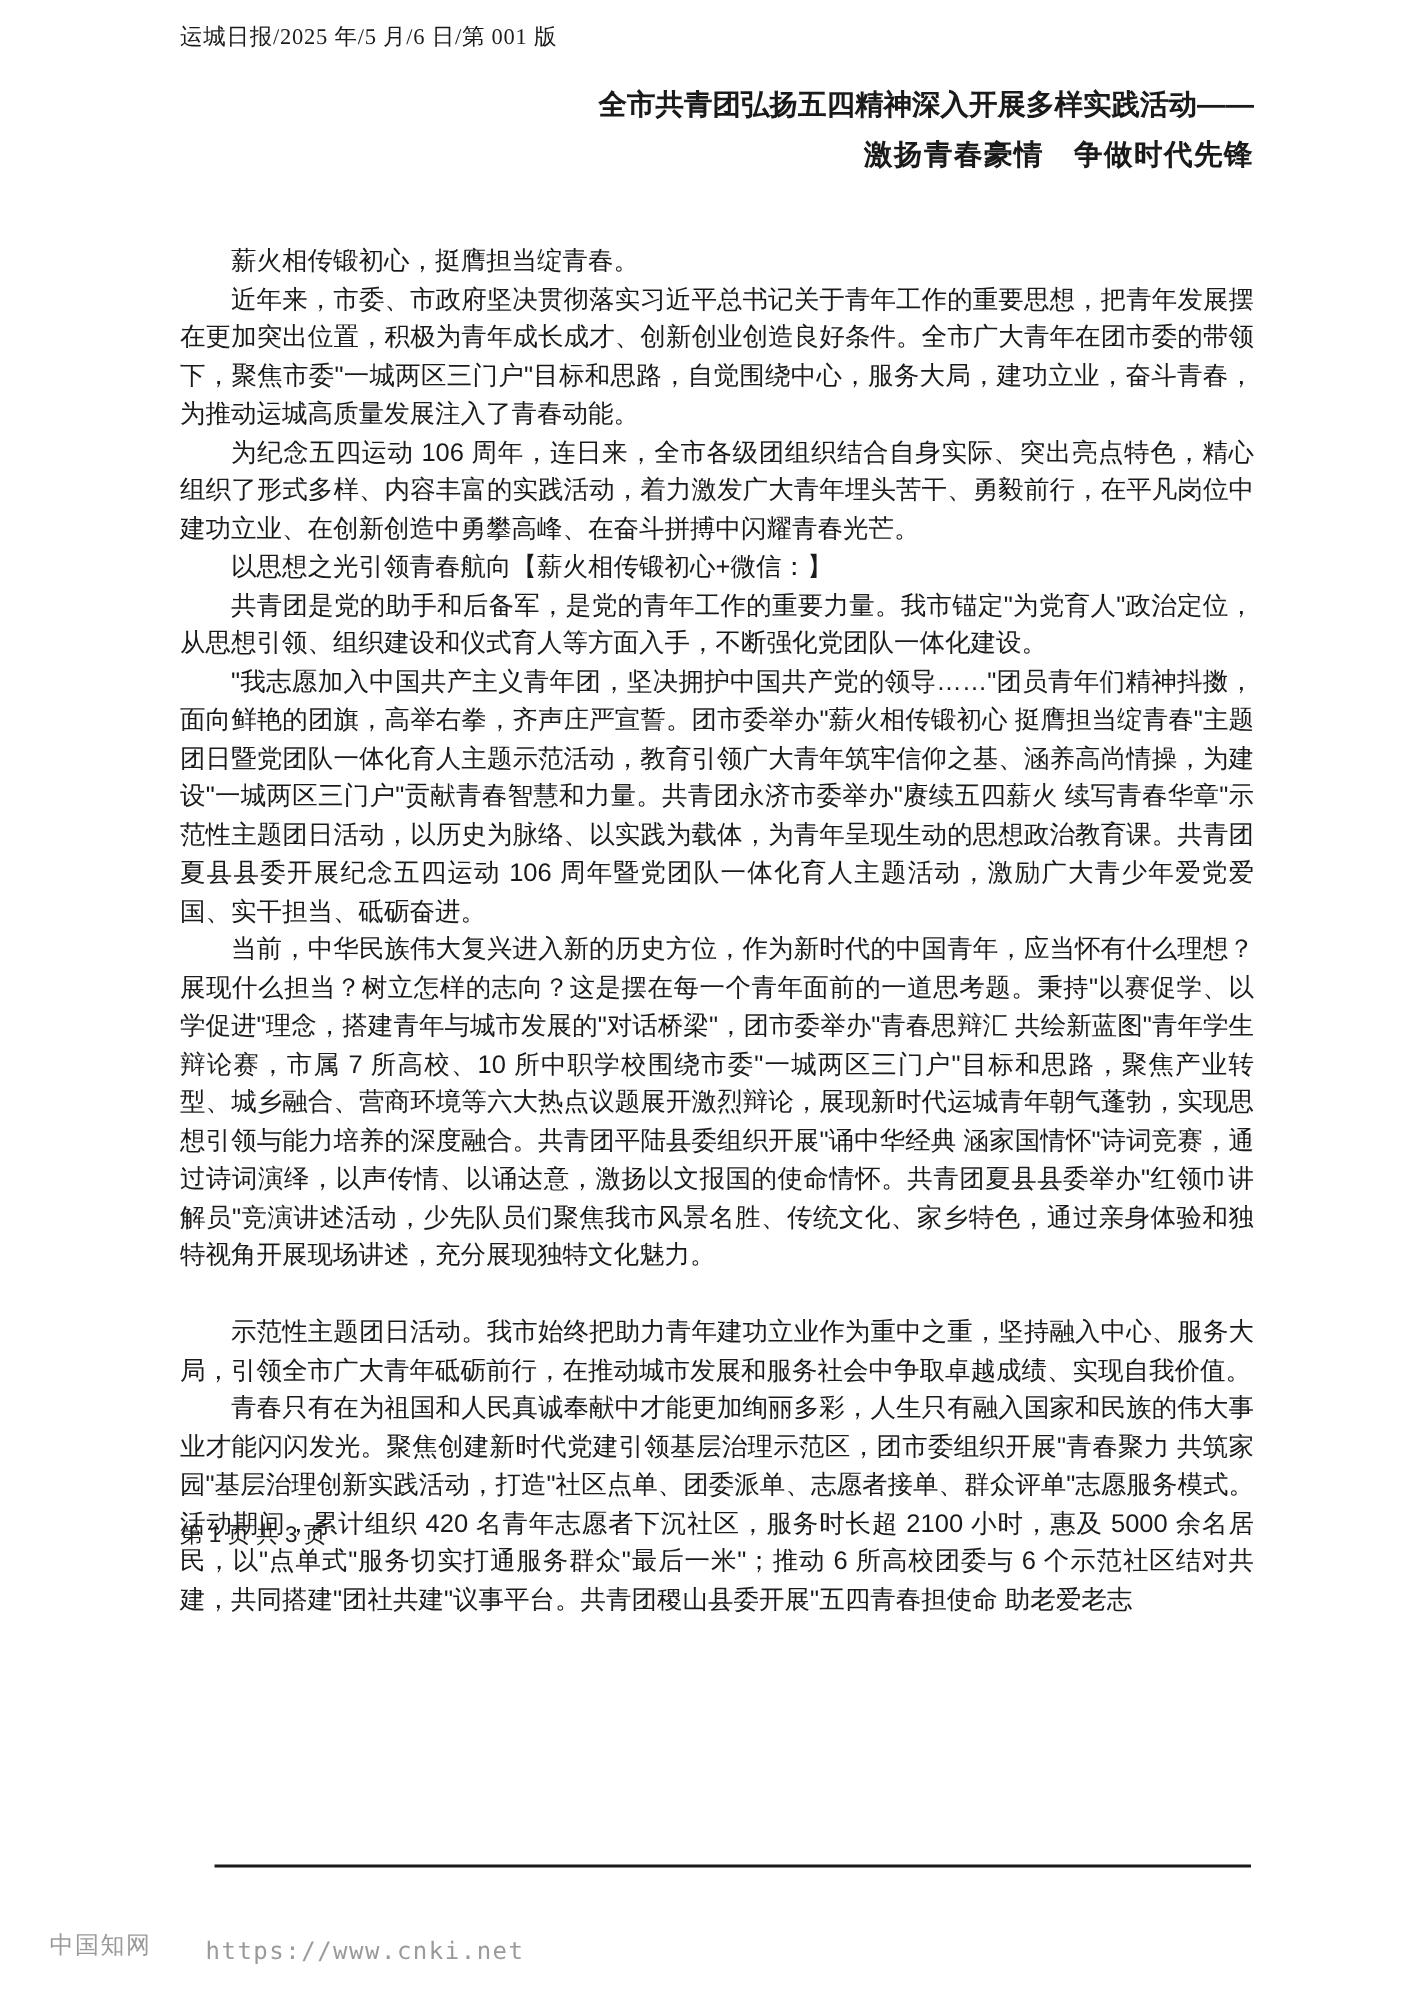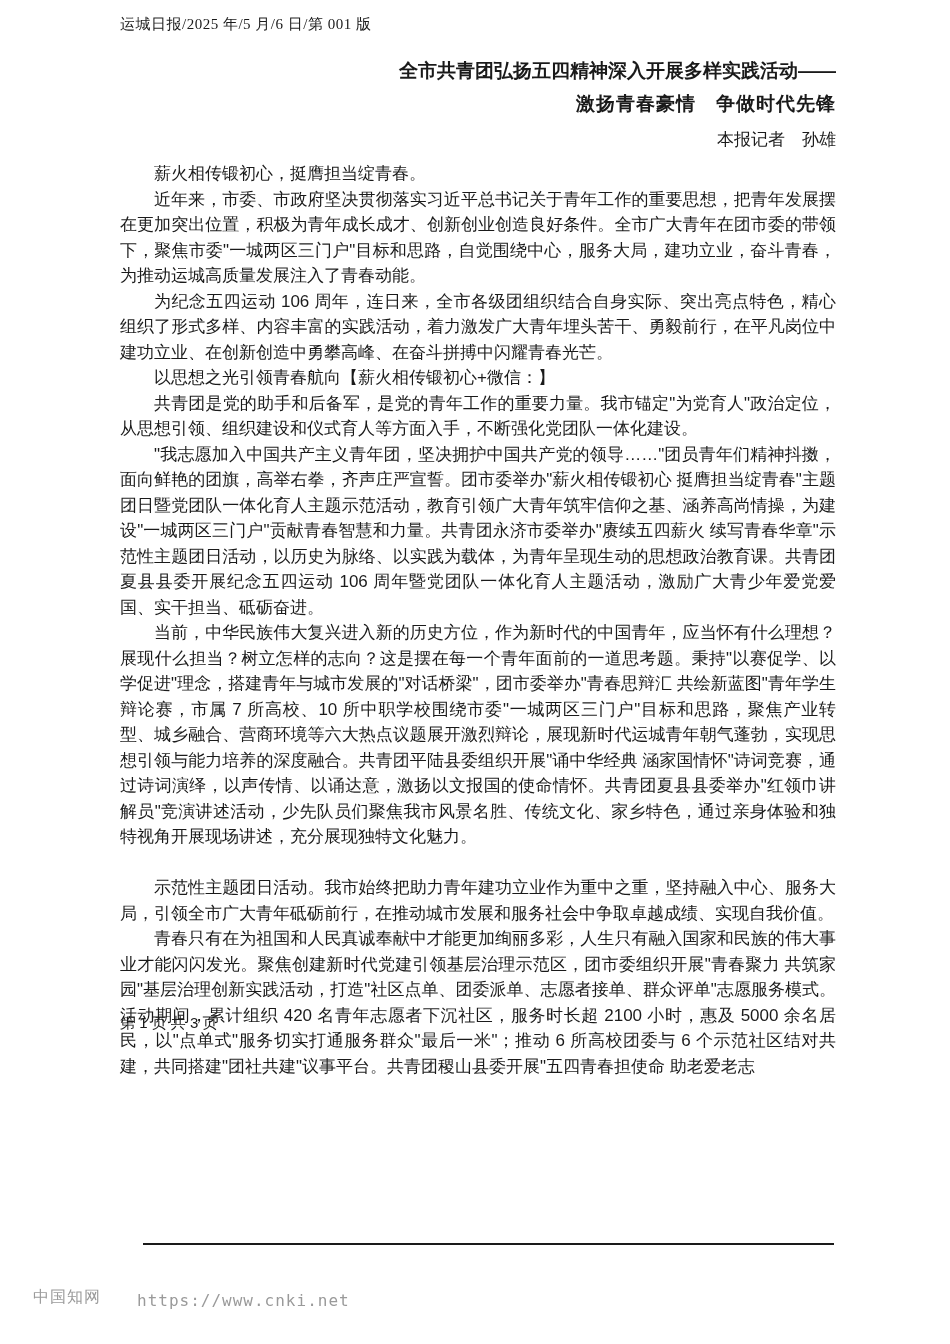--- a/index.html
+++ b/index.html
@@ -61,21 +61,20 @@
 </head>
 <body>
 
 <div class="page">
 
   <div class="header-line">运城日报/2025 年/5 月/6 日/第 001 版</div>
 
   <div class="title-block">
     <div class="title-sub">全市共青团弘扬五四精神深入开展多样实践活动——</div>
     <div class="title-main">激扬青春豪情　争做时代先锋</div>
-    <div class="byline">本报记者　孙雄</div>
   </div>
 
   <div class="article-body">
       <p class="para">薪火相传锻初心，挺膺担当绽青春。</p>
       <p class="para">近年来，市委、市政府坚决贯彻落实习近平总书记关于青年工作的重要思想，把青年发展摆在更加突出位置，积极为青年成长成才、创新创业创造良好条件。全市广大青年在团市委的带领下，聚焦市委"一城两区三门户"目标和思路，自觉围绕中心，服务大局，建功立业，奋斗青春，为推动运城高质量发展注入了青春动能。</p>
       <p class="para">为纪念五四运动 106 周年，连日来，全市各级团组织结合自身实际、突出亮点特色，精心组织了形式多样、内容丰富的实践活动，着力激发广大青年埋头苦干、勇毅前行，在平凡岗位中建功立业、在创新创造中勇攀高峰、在奋斗拼搏中闪耀青春光芒。</p>
       <p class="para">以思想之光引领青春航向【薪火相传锻初心+微信：】</p>
       <p class="para">共青团是党的助手和后备军，是党的青年工作的重要力量。我市锚定"为党育人"政治定位，从思想引领、组织建设和仪式育人等方面入手，不断强化党团队一体化建设。</p>
       <p class="para">"我志愿加入中国共产主义青年团，坚决拥护中国共产党的领导……"团员青年们精神抖擞，面向鲜艳的团旗，高举右拳，齐声庄严宣誓。团市委举办"薪火相传锻初心 挺膺担当绽青春"主题团日暨党团队一体化育人主题示范活动，教育引领广大青年筑牢信仰之基、涵养高尚情操，为建设"一城两区三门户"贡献青春智慧和力量。共青团永济市委举办"赓续五四薪火 续写青春华章"示范性主题团日活动，以历史为脉络、以实践为载体，为青年呈现生动的思想政治教育课。共青团夏县县委开展纪念五四运动 106 周年暨党团队一体化育人主题活动，激励广大青少年爱党爱国、实干担当、砥砺奋进。</p>
       <p class="para">当前，中华民族伟大复兴进入新的历史方位，作为新时代的中国青年，应当怀有什么理想？展现什么担当？树立怎样的志向？这是摆在每一个青年面前的一道思考题。秉持"以赛促学、以学促进"理念，搭建青年与城市发展的"对话桥梁"，团市委举办"青春思辩汇 共绘新蓝图"青年学生辩论赛，市属 7 所高校、10 所中职学校围绕市委"一城两区三门户"目标和思路，聚焦产业转型、城乡融合、营商环境等六大热点议题展开激烈辩论，展现新时代运城青年朝气蓬勃，实现思想引领与能力培养的深度融合。共青团平陆县委组织开展"诵中华经典 涵家国情怀"诗词竞赛，通过诗词演绎，以声传情、以诵达意，激扬以文报国的使命情怀。共青团夏县县委举办"红领巾讲解员"竞演讲述活动，少先队员们聚焦我市风景名胜、传统文化、家乡特色，通过亲身体验和独特视角开展现场讲述，充分展现独特文化魅力。</p>

